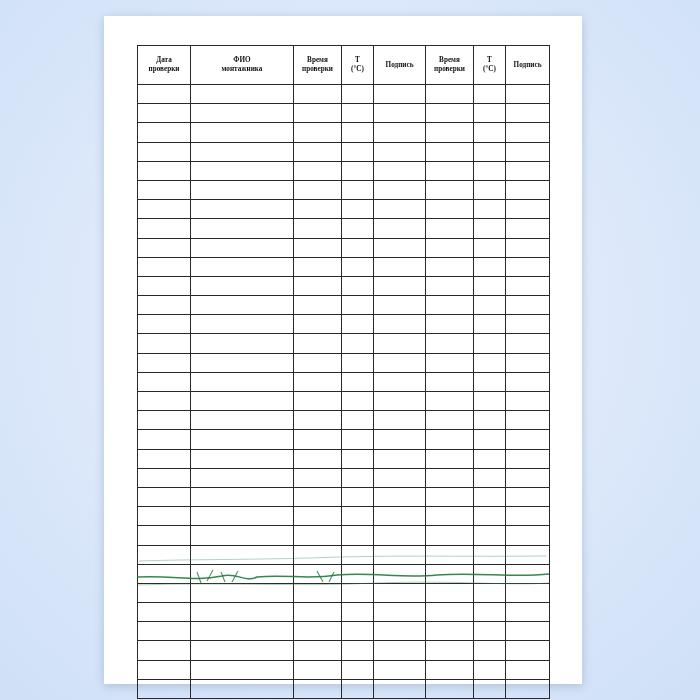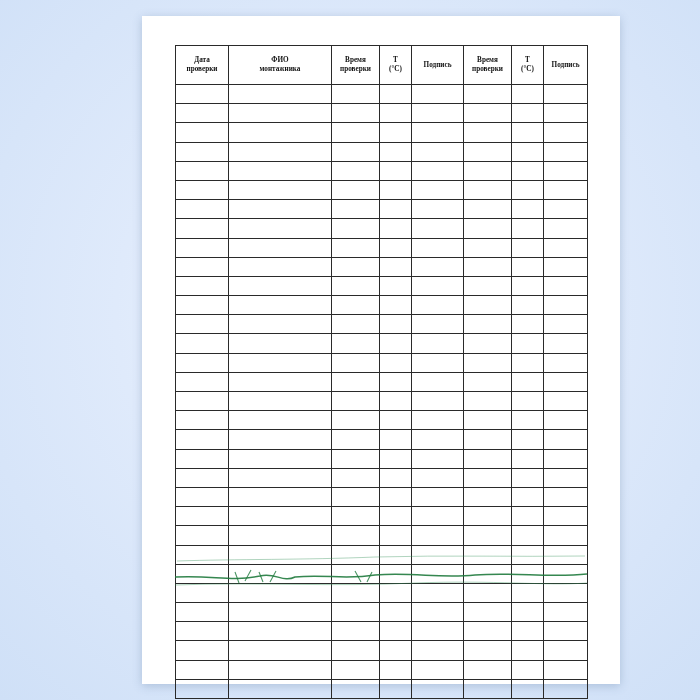--- a/index.html
+++ b/index.html
@@ -21,21 +21,20 @@
       radial-gradient(circle at 50% 45%, #eef5fe 0%, #dfeafb 45%, #cfe0f7 100%);
   }
   #page-sheet {
     position: absolute;
     left: 104px;
     top: 16px;
     width: 478px;
     height: 668px;
     background: #ffffff;
     box-shadow: 0 2px 9px rgba(70,100,140,0.28);
-    margin-left: 38px;
   }
   #table-wrap {
     position: absolute;
     left: 33px;
     top: 29px;
     width: 412px;
   }
   table.log-table {
     border-collapse: collapse;
     table-layout: fixed;

